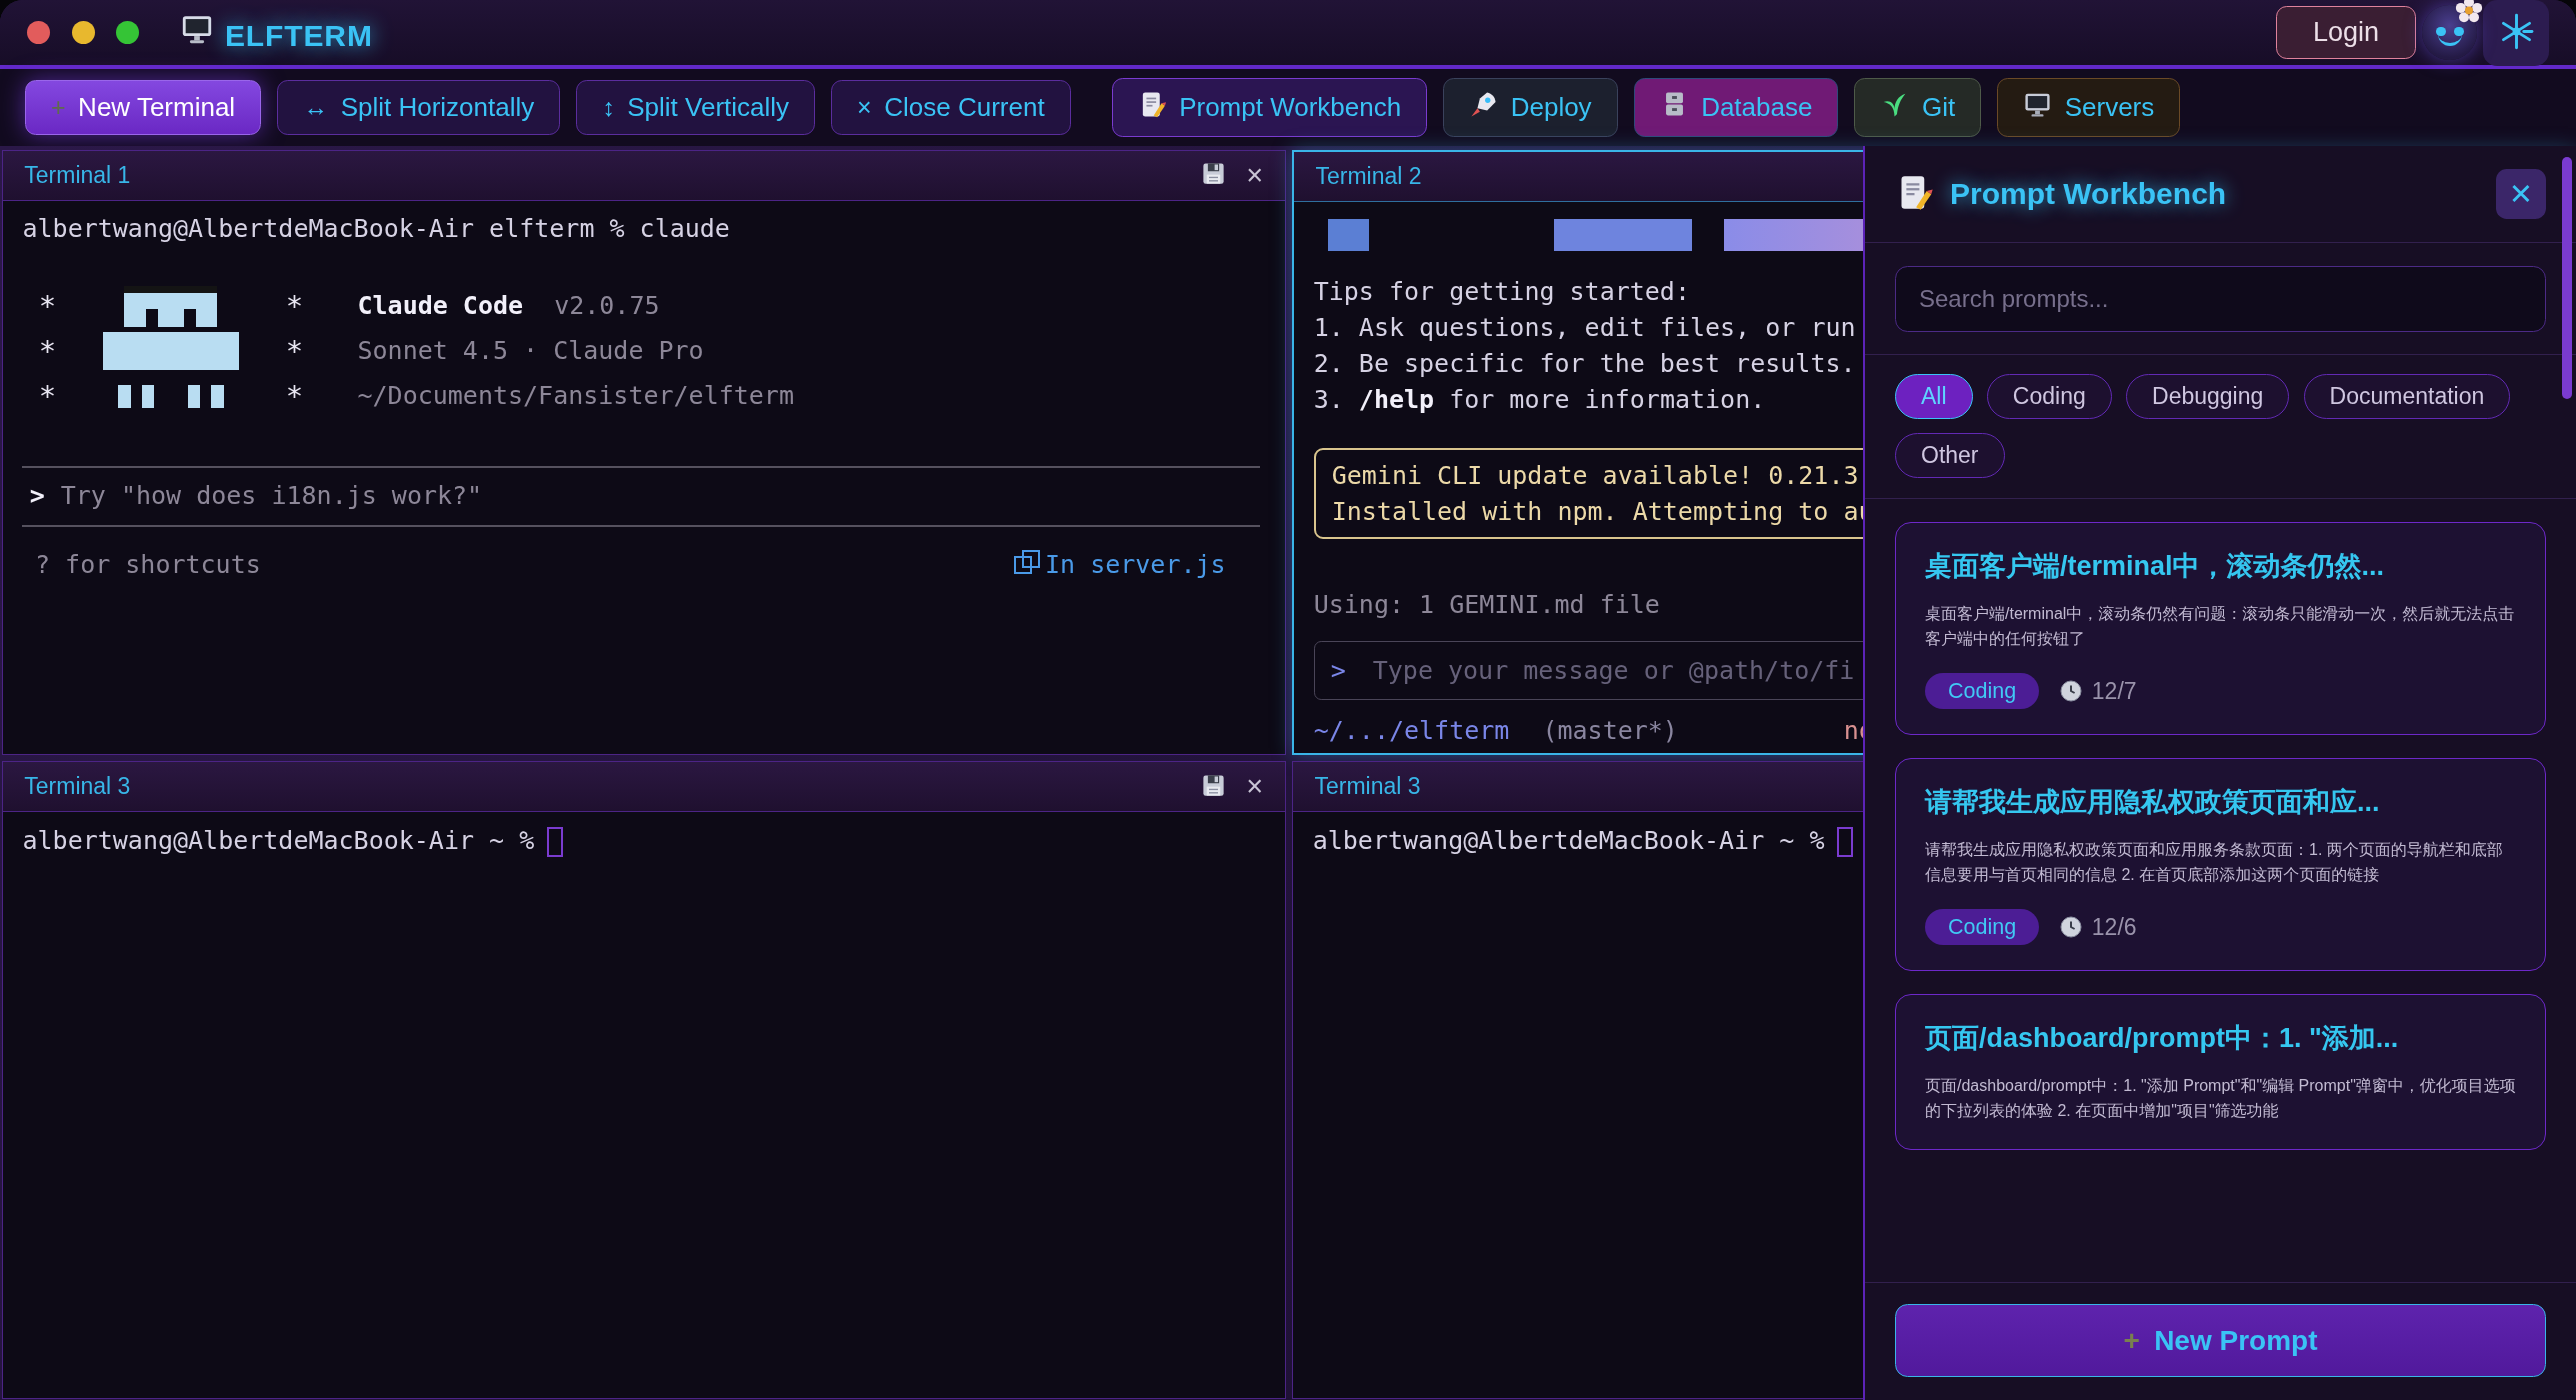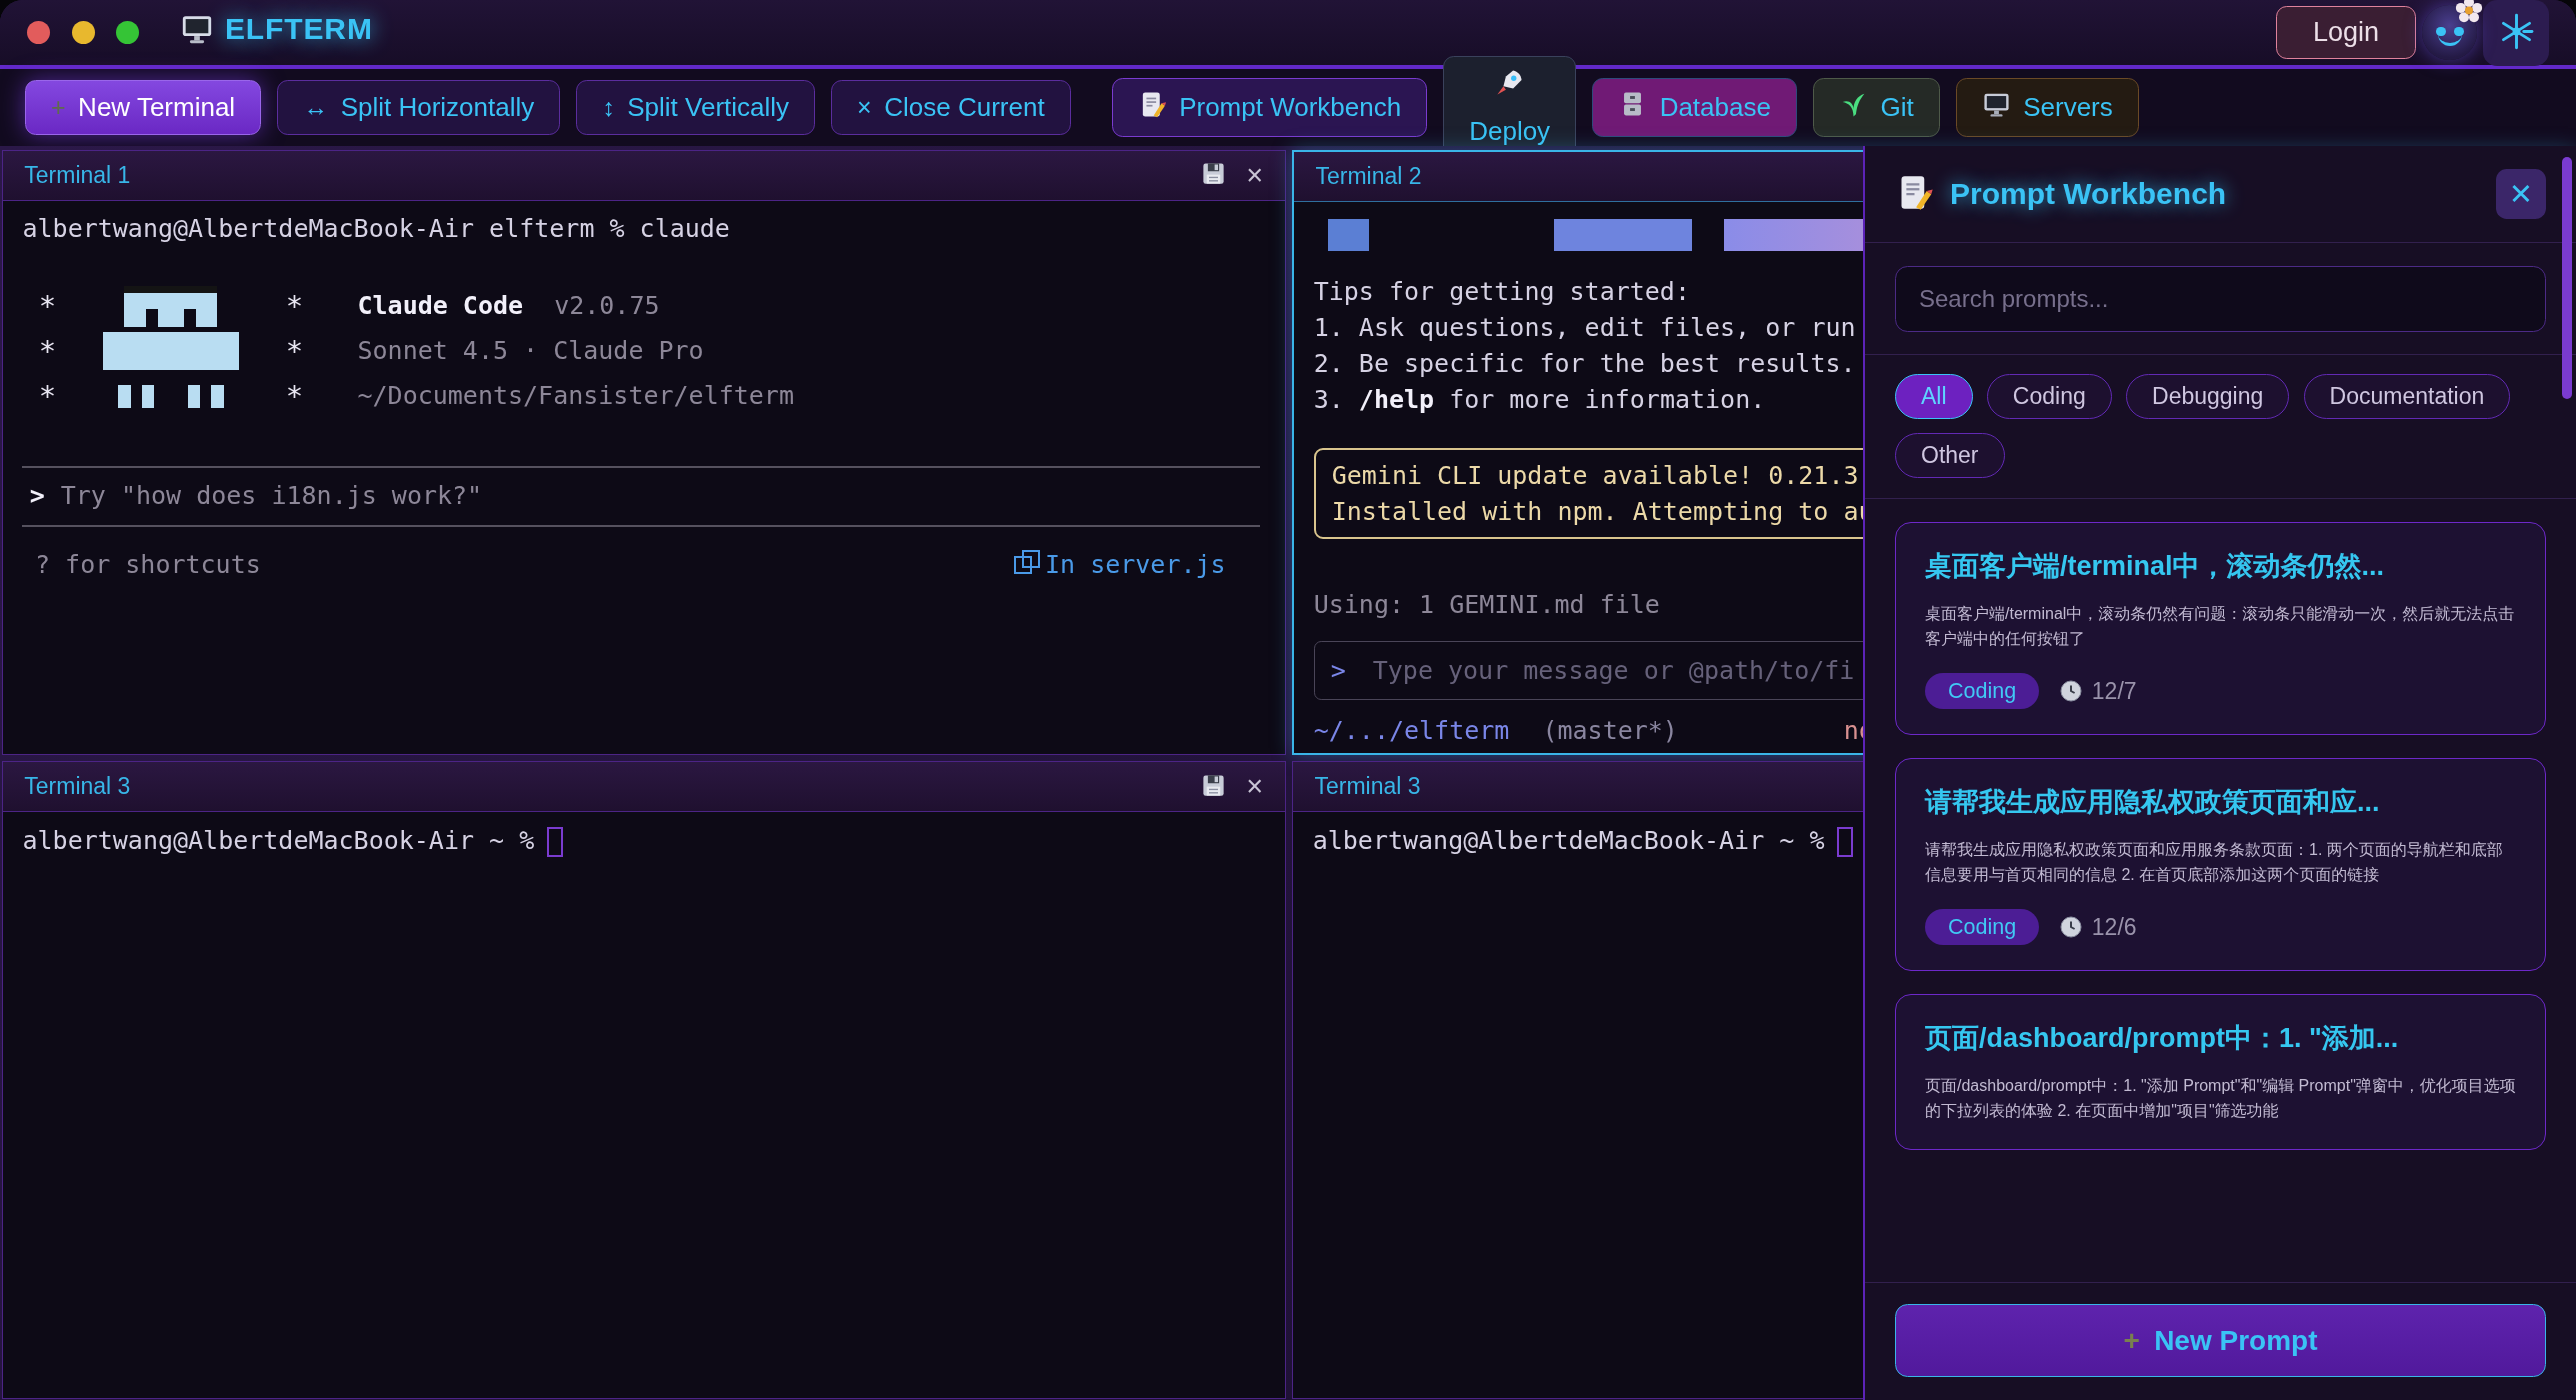--- a/index.html
+++ b/index.html
@@ -5,21 +5,21 @@
   html,body{margin:0;padding:0;background:#060509;width:2576px;height:1401px;overflow:hidden;
     font-family:"Liberation Sans",sans-serif;}
   *{box-sizing:border-box;}
   .window{position:absolute;inset:0;border-radius:23px 23px 0 0;overflow:hidden;background:#241440;}
 
   
   .titlebar{height:69px;background:linear-gradient(180deg,#211336,#170d27);display:flex;align-items:center;
     padding:0 27px;border-bottom:4.5px solid #6229c9;}
   .light{width:23px;height:23px;border-radius:50%;margin-right:21.5px;display:inline-block;}
   .light.red{background:#e25c5c;}.light.yellow{background:#e8b82e;}.light.green{background:#35c436;}
-  .app-title{display:flex;align-items:flex-start;gap:10.7px;margin-left:19.7px;color:#3ac3f5;font-size:30px;font-weight:bold;
+  .app-title{display:flex;align-items:flex-end;gap:10.7px;margin-left:19.7px;color:#3ac3f5;font-size:30px;font-weight:bold;
     letter-spacing:0.9px;text-shadow:0 0 19.7px rgba(58,195,245,.85);}
   .tb-right{margin-left:auto;display:flex;align-items:center;gap:6px;}
   .login-btn{padding:9.8px 36px;background:#3a1e33;border:1.8px solid #e0829c;border-radius:10.7px;color:#ecdfe8;
     font-size:27px;cursor:pointer;}
   .avatar{position:relative;width:55px;height:55px;border-radius:50%;
     background:radial-gradient(circle at 50% 38%,#4a3f8f,#241a45 72%);box-shadow:0 0 18px rgba(100,80,220,.55);}
   .avatar .eye{position:absolute;top:21.5px;width:9.8px;height:9.8px;border-radius:50%;background:#3ac3f5;}
   .avatar .eye.l{left:14.3px;}.avatar .eye.r{left:32px;}
   .avatar .mouth{position:absolute;left:16px;top:27px;width:24px;height:14.3px;border-bottom:3.6px solid #3ac3f5;
     border-radius:0 0 16px 16px;}
@@ -28,21 +28,21 @@
 
   
   .toolbar{height:77px;background:#120b1f;display:flex;align-items:center;padding:0 25px;gap:16px;}
   .tbtn{display:flex;align-items:center;gap:12.5px;padding:10.7px 25px;border-radius:10.7px;font-size:26px;
     border:1.8px solid #5b2d9e;background:#221240;color:#3ac3f5;cursor:pointer;white-space:nowrap;}
   .tbtn .ticon{font-size:25px;}
   .tbtn.primary{background:linear-gradient(180deg,#8448e0,#6a28c4);color:#fff;border-color:#9a66ea;
     box-shadow:0 0 23px rgba(124,58,237,.55);}
   .tbtn.primary .ticon{color:#5f6a4e;}
   .tbtn.pw{margin-left:25px;background:#2b1552;border-color:#7a3bd0;}
-  .tbtn.deploy{background:#1c202e;border-color:#3a425c;flex-direction:column;}
+  .tbtn.deploy{background:#1c202e;border-color:#3a425c;}
   .tbtn.db{background:#701a75;border-color:#2e4a7a;}
   .tbtn.git{background:#252a26;border-color:#4e5a49;}
   .tbtn.servers{background:#241b12;border-color:#6b4a26;}
 
   
   .workspace{position:absolute;top:146px;left:0;right:0;bottom:0;background:linear-gradient(135deg,#2b1848,#190e2d);}
   .pane{position:absolute;border:1.8px solid #4c2486;background:#0d0a16;display:flex;flex-direction:column;}
   #t1{left:1.8px;top:3.6px;width:1284px;height:605px;}
   #t2{left:1292px;top:3.6px;width:1283px;height:605px;border:2.7px solid #3ab5e8;box-shadow:0 0 19.7px rgba(58,181,232,.35);}
   #t3{left:1.8px;top:615px;width:1284px;height:638px;}

